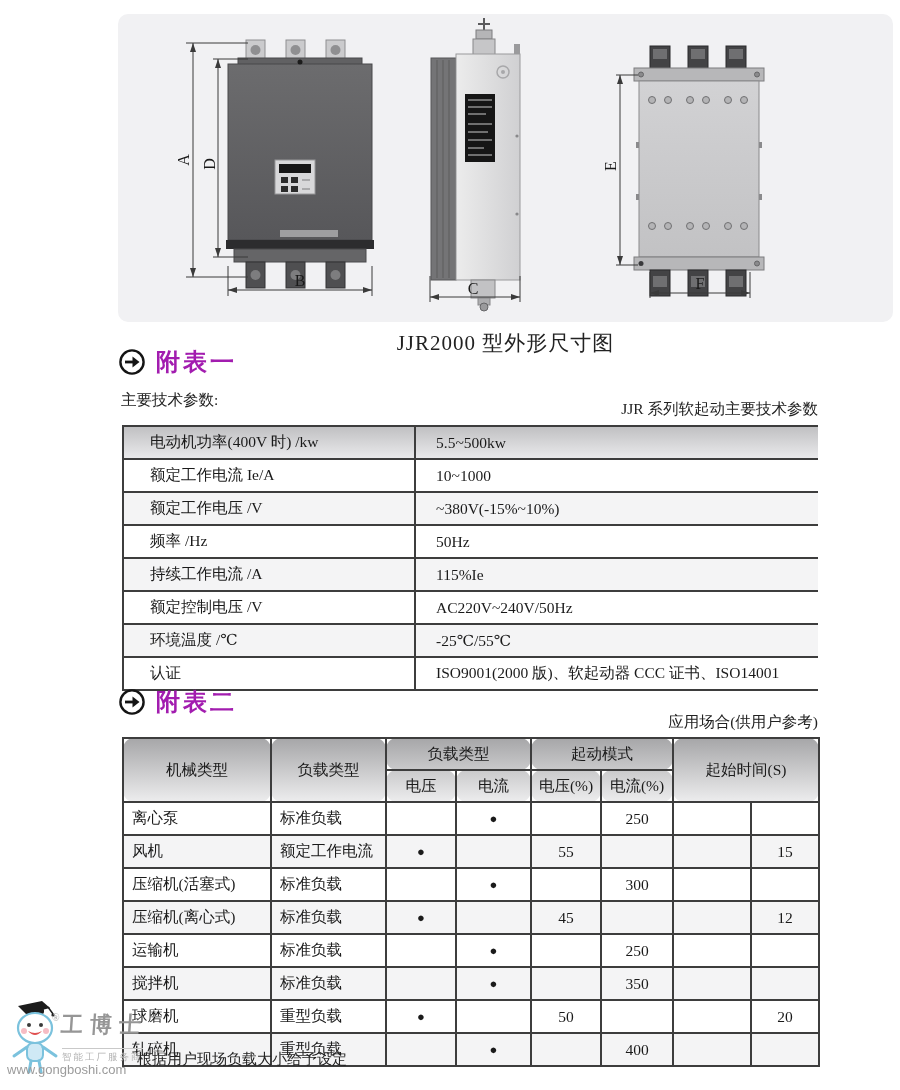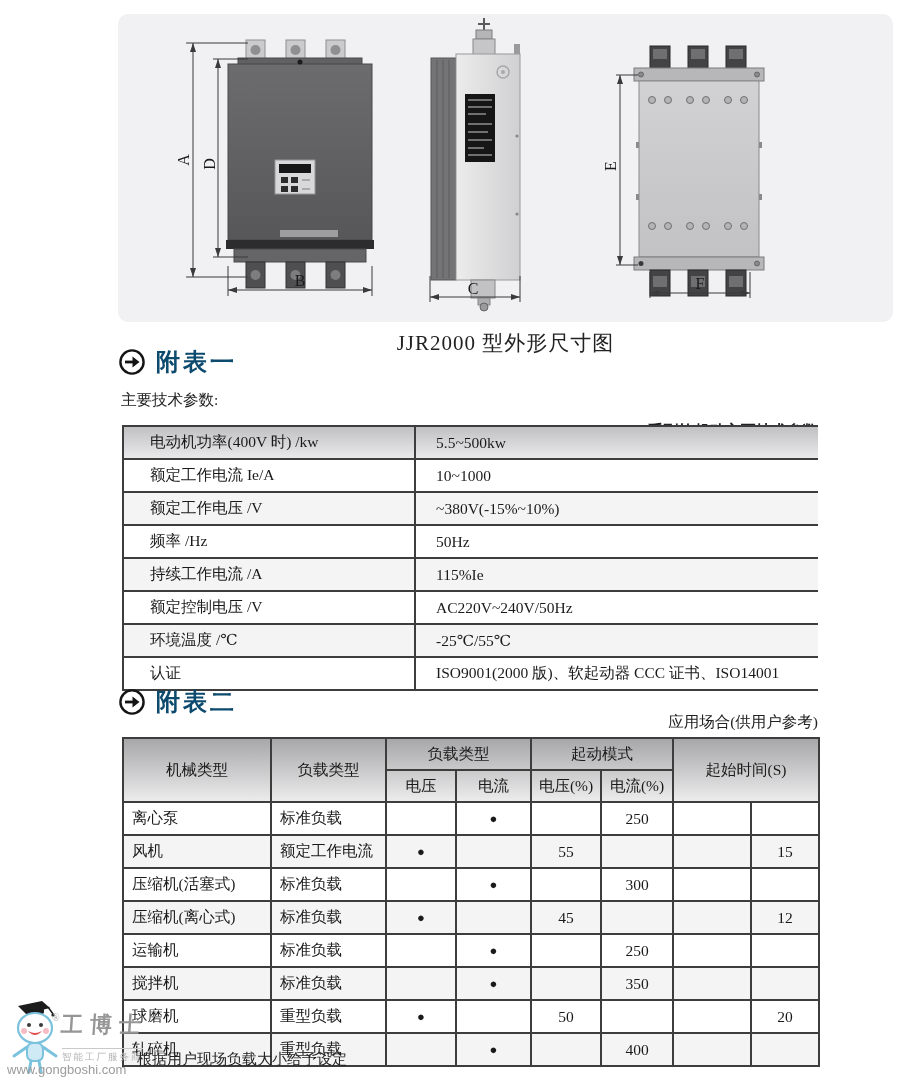--- a/index.html
+++ b/index.html
@@ -9,37 +9,37 @@
     overflow:hidden;
   }
   .abs{position:absolute;}
 
   
   .panel{left:118px;top:14px;width:775px;height:308px;background:#f1f1f3;border-radius:10px;}
 
   
   .caption{left:118px;top:329px;width:775px;text-align:center;font-size:21px;letter-spacing:1px;color:#222;}
   .sec-head{display:flex;align-items:center;gap:10px;}
-  .sec-head .txt{font-family:Liberation Mono, monospace;font-weight:bold;font-size:24px;letter-spacing:3px;color:#0c4a6e;}
+  .sec-head .txt{font-family:Liberation Mono, monospace;font-weight:bold;font-size:24px;letter-spacing:3px;color:#a21caf;}
   .note{font-size:15.5px;color:#222;}
   .note-r{text-align:right;width:400px;}
 
   
   table{border-collapse:collapse;table-layout:fixed;font-size:15.5px;color:#1a1a1a;}
   .t1{left:122px;top:425px;width:696px;border-left:2px solid #3d3d3d;}
   .t1 td{height:29px;border-top:2px solid #3d3d3d;border-bottom:2px solid #3d3d3d;}
   .t1 td.lbl{width:263px;padding-left:26px;border-right:2px solid #3d3d3d;}
   .t1 td.val{padding-left:20px;}
   .t1 tr.grad{background:linear-gradient(#bfbfc1,#ebebed);border-radius:11px;}
   .t1 tr.alt{background:#f4f4f5;}
 
   .t2{left:122px;top:737px;width:696px;}
   .t2 th,.t2 td{border:2px solid #3d3d3d;font-weight:normal;}
   .t2 thead{background:linear-gradient(#a6a6a8,#ededee);}
-  .t2 thead th{height:28px;background:transparent;}
+  .t2 thead th{height:28px;background:transparent;border-radius:11px;}
   .t2 tbody td{height:29px;text-align:center;}
   .t2 tbody td.lft{text-align:left;padding-left:8px;}
   .t2 tbody tr.alt{background:#f4f4f5;}
   .t2 td.dot{font-size:13px;}
 
   .footnote{left:137px;top:1050px;font-size:15px;color:#222;text-align:center;}
 
   
   .wm{left:4px;top:988px;width:180px;height:98px;z-index:6;}
   .wm .brand{position:absolute;left:57px;top:22px;font-size:22px;font-weight:bold;color:#969696;letter-spacing:7px;transform:skewX(-4deg);}
@@ -265,21 +265,21 @@
 
 <div class="abs sec-head" style="left:118px;top:346px;">
   <svg width="28" height="28" viewBox="0 0 28 28">
     <circle cx="14" cy="14" r="11.6" fill="none" stroke="#141414" stroke-width="2.4"></circle>
     <line x1="7" y1="14" x2="16" y2="14" stroke="#141414" stroke-width="2.8"></line>
     <polygon points="14.5,8.5 21.5,14 14.5,19.5" fill="#141414"></polygon>
   </svg>
   <span class="txt">附表一</span>
 </div>
 <div class="abs note" style="left:121px;top:390px;">主要技术参数:</div>
-<div class="abs note note-r" style="left:418px;top:421px;font-weight:bold;">JJR 系列软起动主要技术参数</div>
+<div class="abs note note-r" style="left:418px;top:399px;">JJR 系列软起动主要技术参数</div>
 
 <table class="abs t1">
   <tbody>
     <tr class="grad">
         <td class="lbl">电动机功率(400V 时) /kw</td>
         <td class="val">5.5~500kw</td>
       </tr>
     <tr>
         <td class="lbl">额定工作电流 Ie/A</td>
         <td class="val">10~1000</td>

